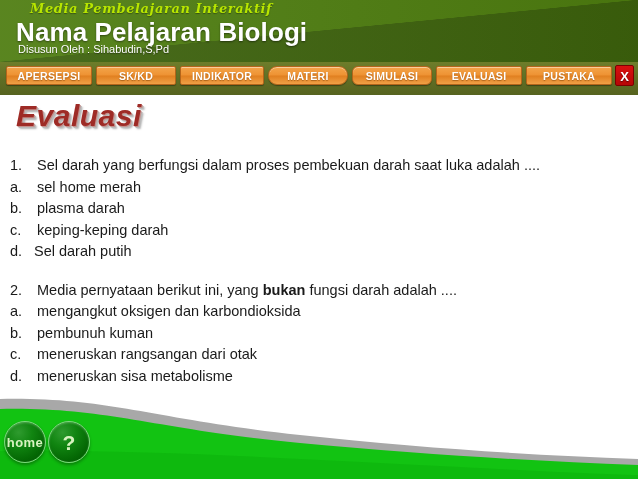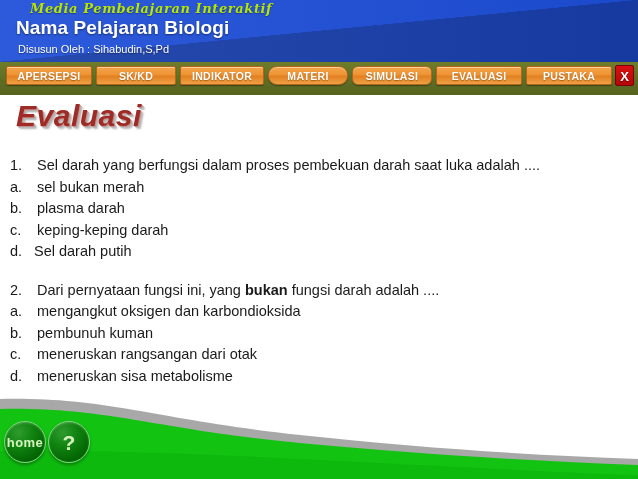--- a/index.html
+++ b/index.html
@@ -17,21 +17,21 @@
     background: #ffffff;
     overflow: hidden;
   }
 
   
   #header {
     position: absolute;
     left: 0; top: 0;
     width: 638px;
     height: 62px;
-    background: #1d4ed8;
+    background: #4d7c0f;
     overflow: hidden;
   }
   #header-diag {
     position: absolute;
     left: 0; top: 0;
     width: 638px;
     height: 62px;
     background: linear-gradient(to bottom right, rgba(0,0,0,0) 49.6%, rgba(0,0,0,0.22) 50%);
   }
   #header-wash {
@@ -50,21 +50,21 @@
     letter-spacing: 0.6px;
     color: #b8e600;
     text-shadow: 0 1px 1px rgba(0,0,0,0.35);
     white-space: nowrap;
   }
   #main-title {
     position: absolute;
     left: 16px; top: 17px;
     font-family: "Liberation Sans", sans-serif;
     font-weight: bold;
-    font-size: 19px;
+    font-size: 26px;
     color: #ffffff;
     letter-spacing: 0.1px;
     text-shadow: 0 1px 2px rgba(0,0,0,0.45);
     white-space: nowrap;
   }
   #subtitle {
     position: absolute;
     left: 18px; top: 43px;
     font-family: "Liberation Sans", sans-serif;
     font-size: 11px;
@@ -234,40 +234,40 @@
 
   <div id="content">
 
     <div class="qblock">
       <div class="qrow question">
         <span class="marker">1.</span>
         <span>Sel darah yang berfungsi dalam proses pembekuan darah saat luka adalah ....</span>
       </div>
       <div class="qrow option">
         <span class="marker">a.</span>
-        <span>sel bukan merah</span>
+        <span>sel home merah</span>
       </div>
       <div class="qrow option">
         <span class="marker">b.</span>
         <span>plasma darah</span>
       </div>
       <div class="qrow option">
         <span class="marker">c.</span>
         <span>keping-keping darah</span>
       </div>
       <div class="qrow option">
         <span class="marker" style="width:24px;flex:0 0 24px;">d.</span>
         <span>Sel darah putih</span>
       </div>
     </div>
 
     <div class="qblock">
       <div class="qrow question">
         <span class="marker">2.</span>
-        <span><span>Dari pernyataan fungsi ini, yang </span><span class="em-bold-italic">bukan</span><span> fungsi darah adalah ....</span></span>
+        <span><span>Media pernyataan berikut ini, yang </span><span class="em-bold-italic">bukan</span><span> fungsi darah adalah ....</span></span>
       </div>
       <div class="qrow option">
         <span class="marker">a.</span>
         <span>mengangkut oksigen dan karbondioksida</span>
       </div>
       <div class="qrow option">
         <span class="marker">b.</span>
         <span>pembunuh kuman</span>
       </div>
       <div class="qrow option">

